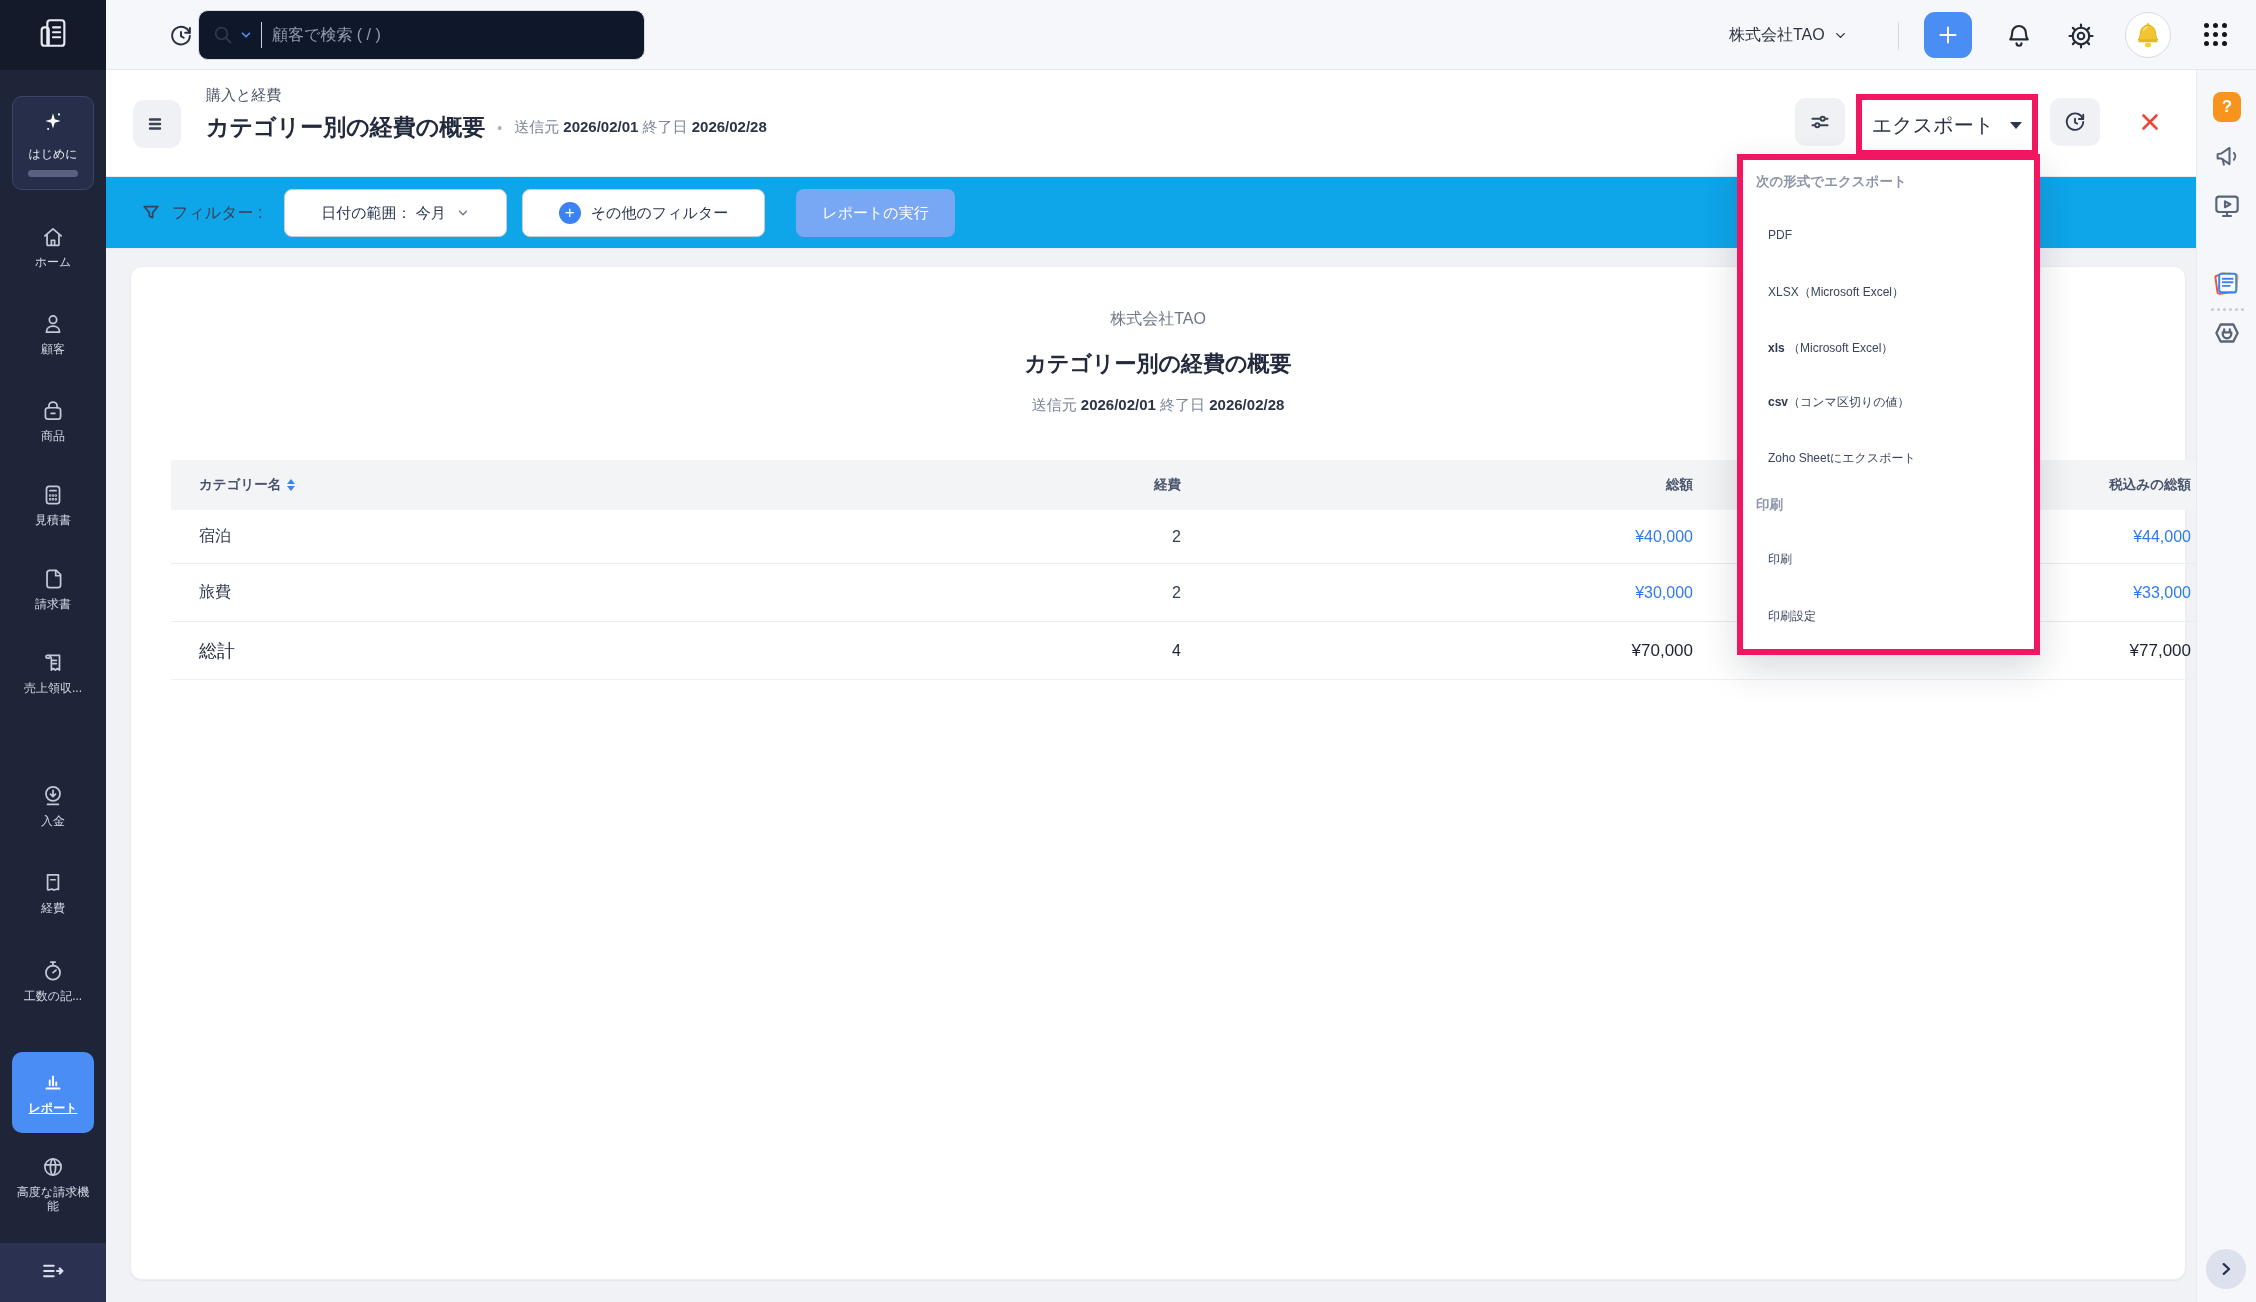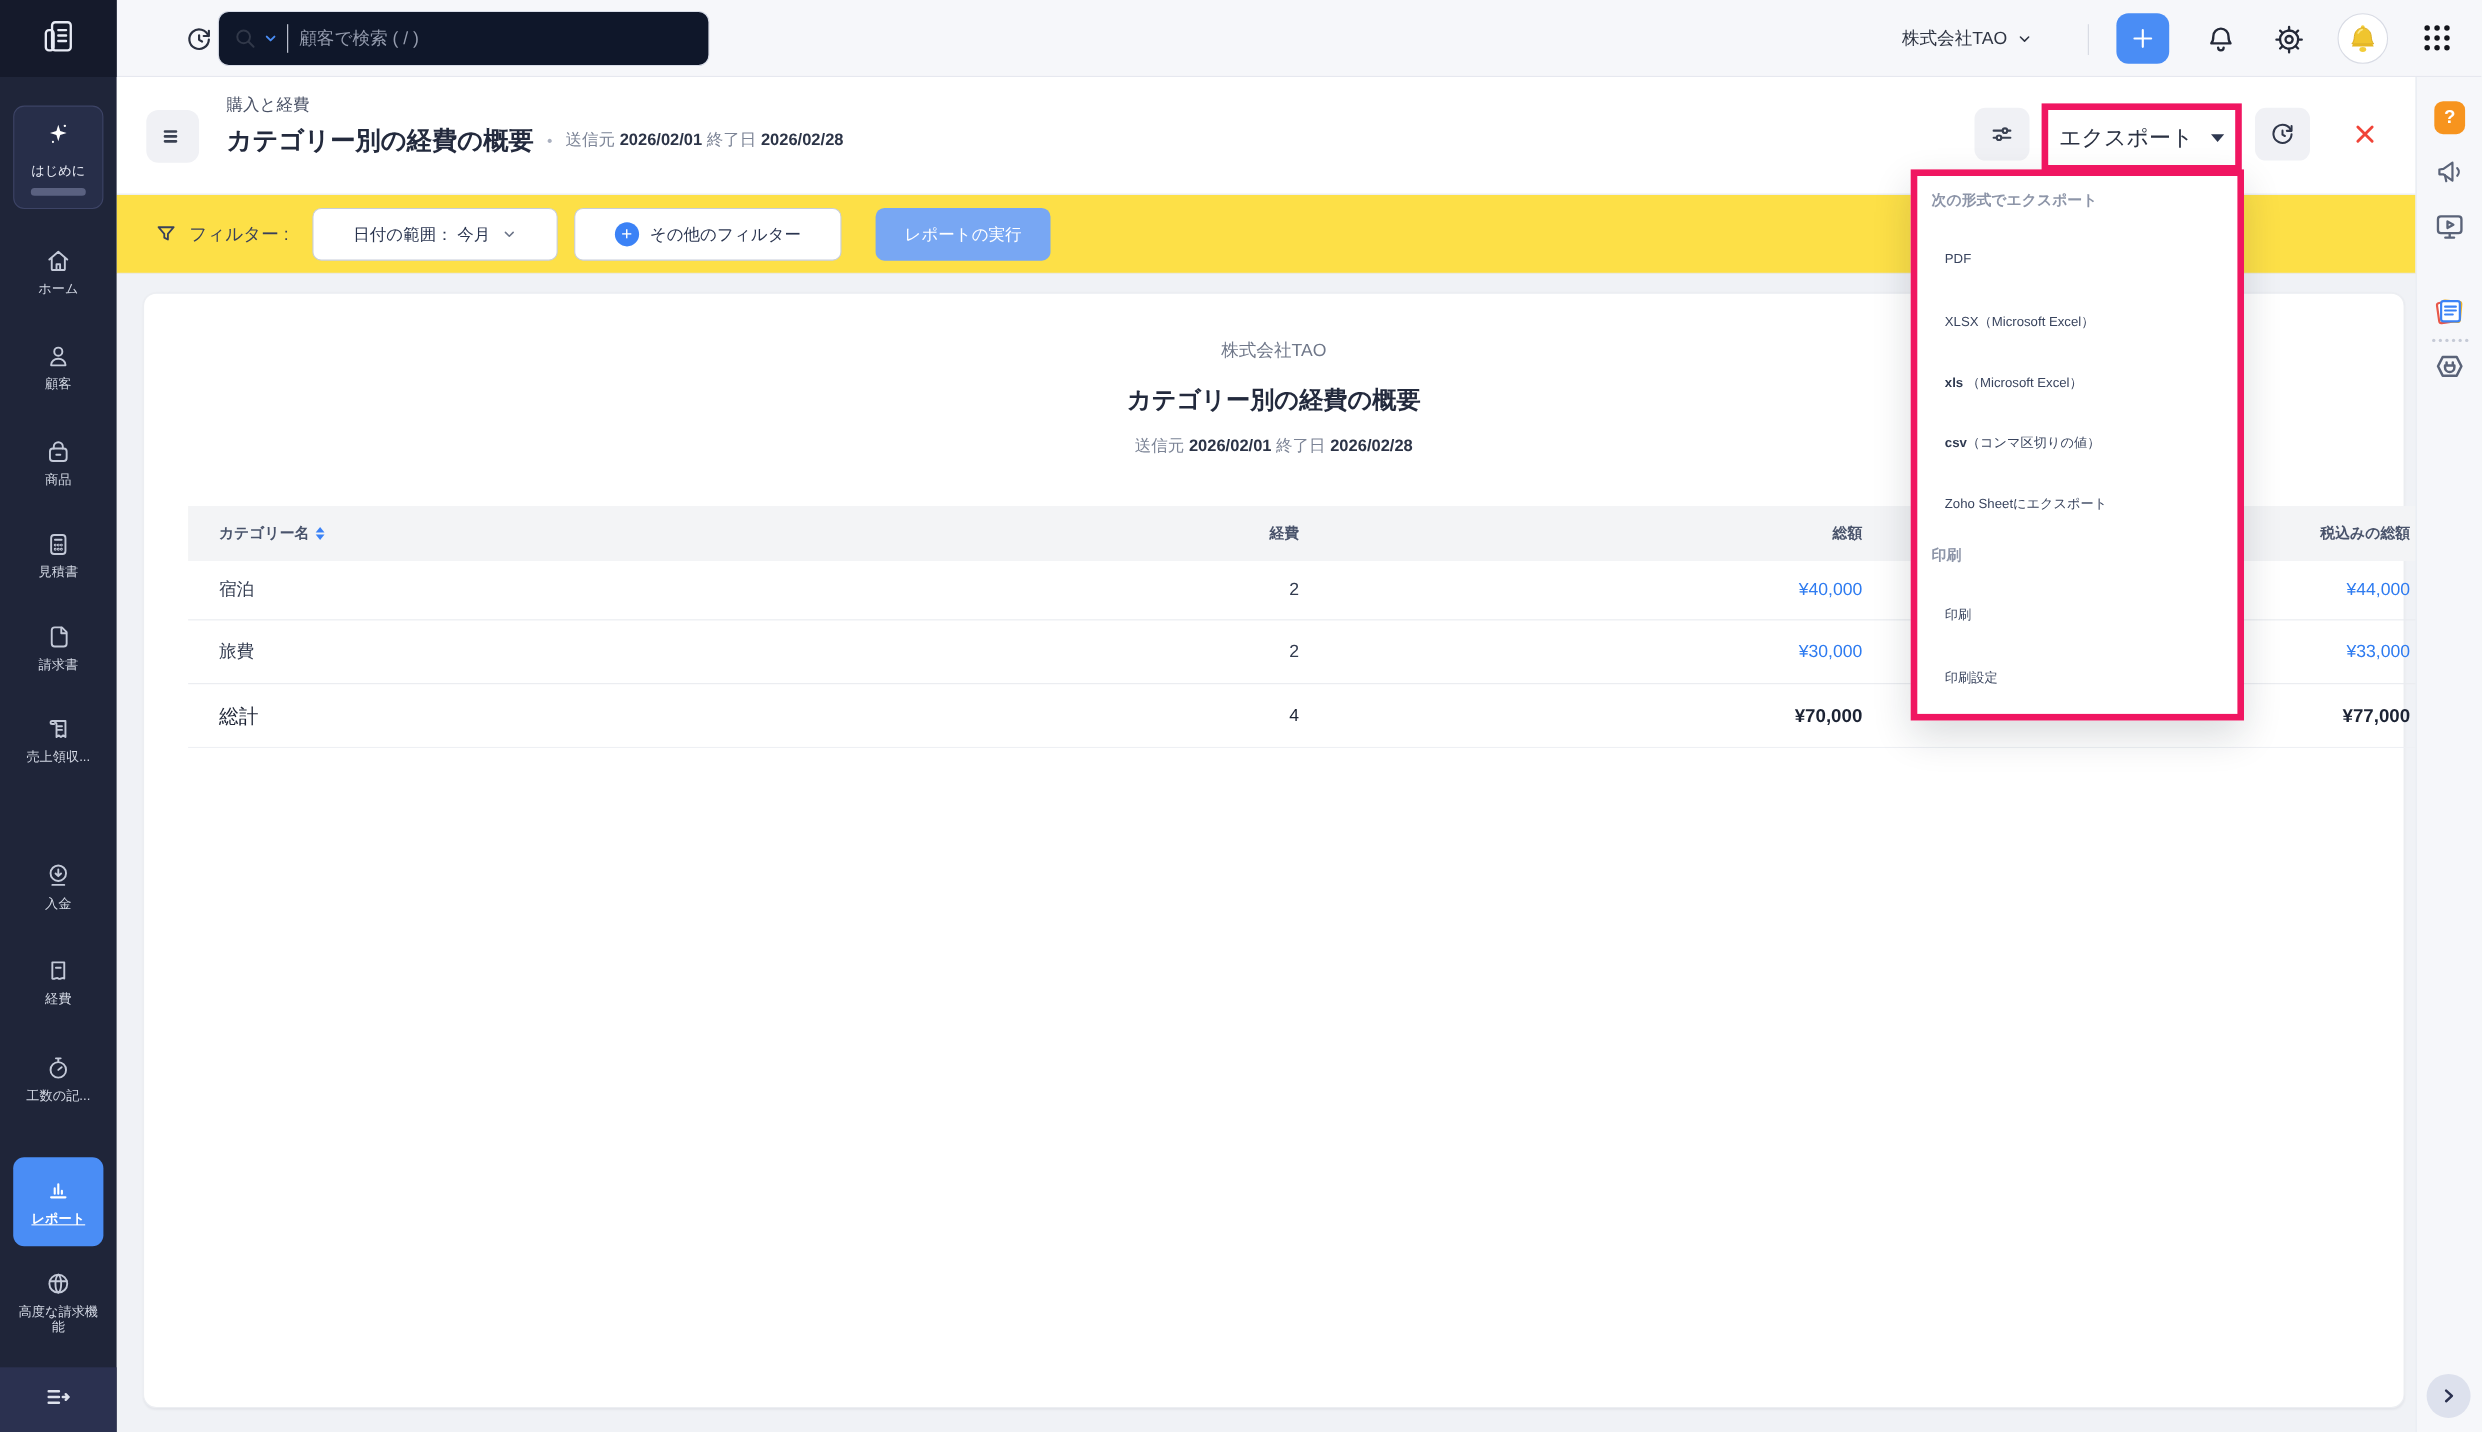--- a/index.html
+++ b/index.html
@@ -45,21 +45,21 @@
   .meta-txt { font-size:15px; }
   .meta-label { color:#7c8496; }
   .meta-value { color:#2c3447; font-weight:600; }
   .tool-btn { position:absolute; top:28px; width:50px; height:48px; background:#f0f1f5; border-radius:10px; display:flex; align-items:center; justify-content:center; cursor:pointer; }
   #export-btn { position:absolute; left:1756px; top:30px; width:170px; height:50px; background:#ffffff; border-radius:6px; display:flex; align-items:center; justify-content:center; gap:16px; cursor:pointer; }
   #export-btn .lbl { font-size:20px; color:#2a3142; }
   .caret-down { width:0; height:0; border-left:6px solid transparent; border-right:6px solid transparent; border-top:7px solid #2f3850; }
   #close-x { position:absolute; left:2028px; top:36px; width:32px; height:32px; display:flex; align-items:center; justify-content:center; cursor:pointer; }
 
   
-  #filter-row { position:absolute; left:106px; top:177px; width:2090px; height:72px; background:#fde047; border-bottom:1px solid #e9ebf1; z-index:8; }
+  #filter-row { position:absolute; left:106px; top:177px; width:2090px; height:72px; background:#0ea5e9; border-bottom:1px solid #e9ebf1; z-index:8; }
   #filter-label { position:absolute; left:34px; top:0; height:72px; display:flex; align-items:center; gap:10px; font-size:16px; color:#39415a; }
   .filter-btn { position:absolute; top:12px; height:48px; background:#ffffff; border:1px solid #c7cddb; border-radius:8px; display:flex; align-items:center; justify-content:center; gap:10px; font-size:15px; color:#2a3550; cursor:pointer; }
   #btn-daterange { left:178px; width:223px; }
   #btn-morefilters { left:416px; width:243px; }
   #plus-circle { width:22px; height:22px; border-radius:50%; background:#3b82f6; color:#fff; font-size:17px; line-height:21px; text-align:center; flex:none; }
   #btn-run { position:absolute; left:690px; top:12px; width:159px; height:48px; background:#78a7f3; border-radius:8px; color:#ffffff; font-size:15px; display:flex; align-items:center; justify-content:center; cursor:pointer; }
 
   
   #content { position:absolute; left:106px; top:249px; width:2090px; height:1053px; background:#f0f2f6; }
   #card { position:absolute; left:24px; top:17px; width:2056px; height:1014px; background:#ffffff; border:1px solid #eceef2; border-radius:12px; box-shadow:0 1px 2px rgba(16,24,40,.05); }
@@ -74,21 +74,21 @@
   .trow .c2,.trow .c3,.trow .c4 { text-align:right; }
   #thead { height:50px; background:#f3f4f6; }
   #thead .c { font-size:13.5px; font-weight:bold; color:#49536b; }
   #thead .c1 { display:flex; align-items:center; gap:6px; }
   .data-row { height:54px; border-bottom:1px solid #e9ebf0; }
   .data-row + .data-row { height:58px; }
   .data-row .amount { color:#2e7bf0; }
   #total-row { height:58px; border-bottom:1px solid #eef0f4; }
   #total-row .c1 { font-size:18px; color:#1c2334; }
   #total-row .c2 { font-size:16px; color:#1c2334; }
-  #total-row .c3,#total-row .c4 { font-size:17px; font-weight:bold; color:#1c2334; }
+  #total-row .c3,#total-row .c4 { font-size:17px; font-weight:normal; color:#1c2334; }
   .sort-icon { display:inline-flex; flex-direction:column; gap:2px; }
   .sort-icon b { width:0; height:0; border-left:4px solid transparent; border-right:4px solid transparent; }
   .sort-icon .up { border-bottom:5px solid #3b82f6; }
   .sort-icon .dn { border-top:5px solid #3b82f6; }
 
   
   #right-rail { position:absolute; left:2196px; top:70px; width:60px; height:1232px; background:#f6f7fa; border-left:1px solid #e7eaf1; z-index:15; }
   .rail-icon { position:absolute; left:0; width:60px; display:flex; justify-content:center; cursor:pointer; }
   #help-icon { position:absolute; left:16px; width:28px; height:30px; background:#f7941e; border-radius:8px; color:#fff; font-size:17px; font-weight:bold; display:flex; align-items:center; justify-content:center; cursor:pointer; }
   #rail-dots { position:absolute; top:238px; left:0; width:60px; display:flex; justify-content:center; gap:3px; }

